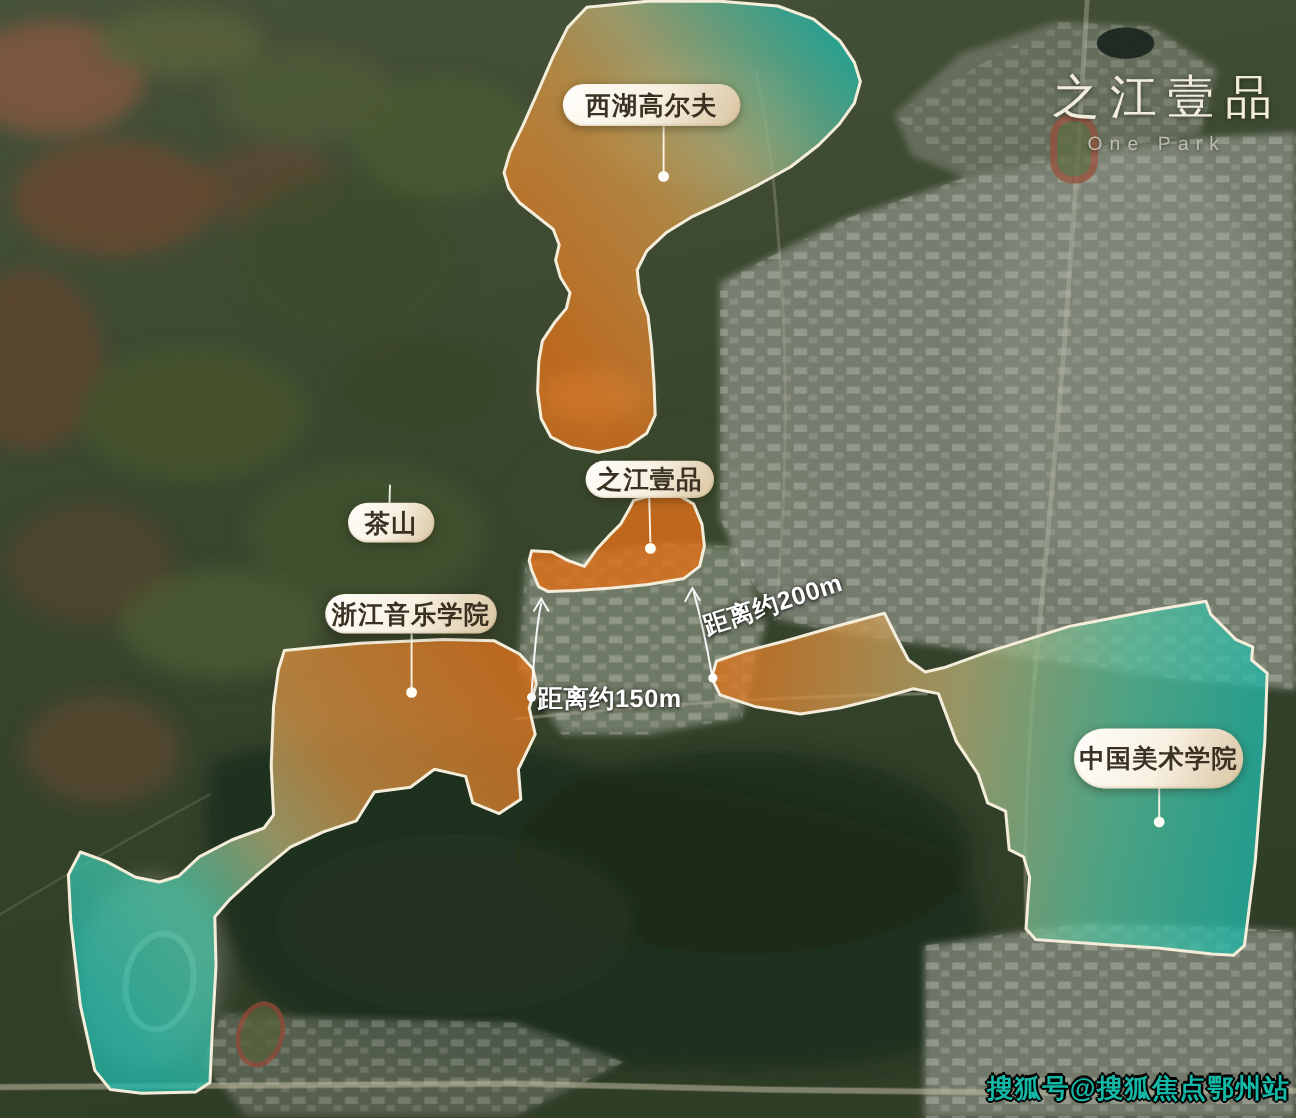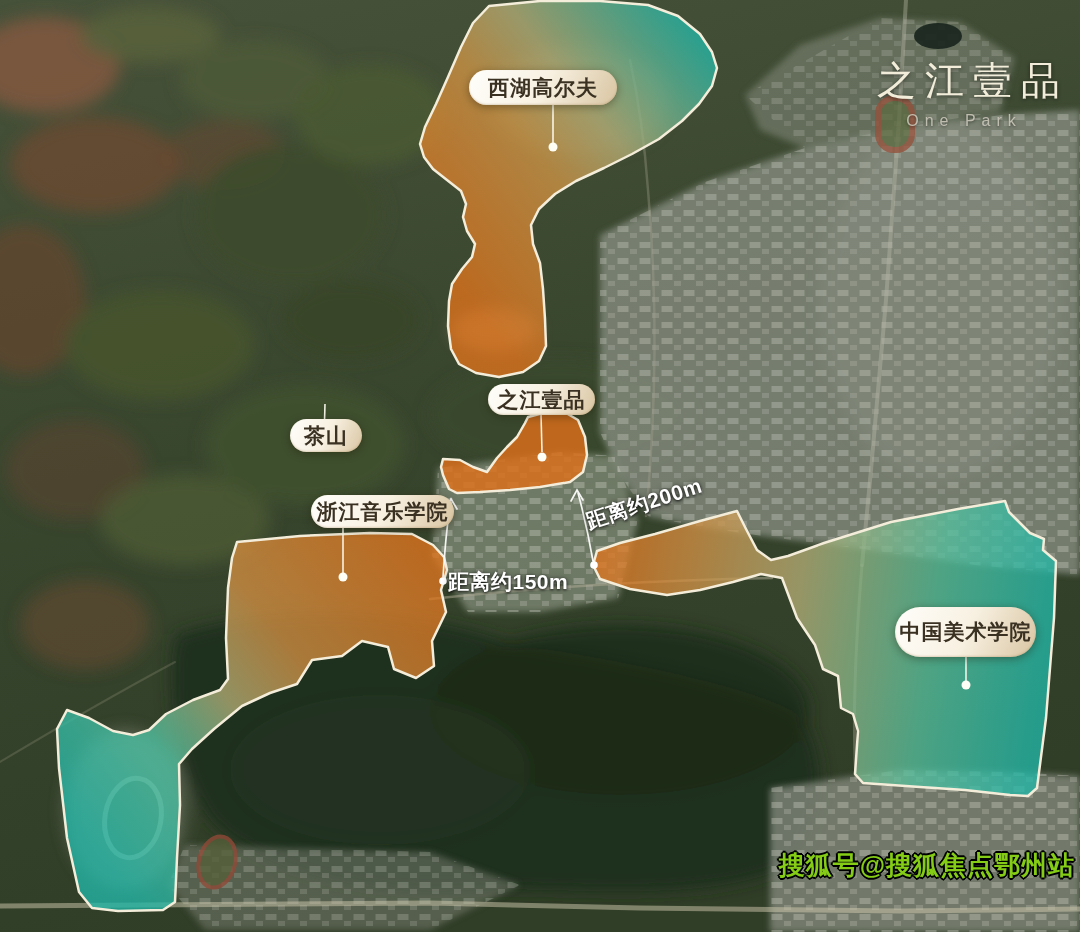--- a/index.html
+++ b/index.html
@@ -20,21 +20,21 @@
   .dist-rot{transform:rotate(-18deg);transform-origin:0 50%;}
 
   
   .logo{position:absolute;left:868px;top:54px;width:186px;text-align:center;}
   .logo-title{font-size:39px;letter-spacing:9px;margin-left:9px;color:#f2edda;font-weight:400;
               text-shadow:0 1px 4px rgba(0,0,0,.5);white-space:nowrap;}
   .logo-sub{font-size:16px;letter-spacing:6px;margin-left:6px;margin-top:4px;color:rgba(208,205,190,.85);
             font-weight:normal;text-shadow:0 1px 3px rgba(0,0,0,.45);white-space:nowrap;}
 
   
-  .watermark{position:absolute;right:5px;top:848px;font-size:26px;font-weight:bold;color:#84cc16;
+  .watermark{position:absolute;right:5px;top:892px;font-size:22px;font-weight:bold;color:#14b8a6;
              letter-spacing:1px;white-space:nowrap;
              text-shadow:-2px 0 0 #000,2px 0 0 #000,0 -2px 0 #000,0 2px 0 #000,
                          -1px -1px 0 #000,1px 1px 0 #000,-1px 1px 0 #000,1px -1px 0 #000;}
 </style>
 </head>
 <body>
 
 <div class="stage">
 
 <svg width="1080" height="932" viewBox="0 0 1080 932">
@@ -168,21 +168,21 @@
 
 <div class="pill" style="left:469px;top:70px;width:148px;height:35px;">
   <span>西湖高尔夫</span>
 </div>
 <div class="pill" style="left:290px;top:371px;width:72px;height:33px;margin-top:48px;">
   <span>茶山</span>
 </div>
 <div class="pill" style="left:488px;top:384px;width:107px;height:31px;">
   <span>之江壹品</span>
 </div>
-<div class="pill" style="left:271px;top:495px;width:143px;height:33px;margin-left:40px;">
+<div class="pill" style="left:271px;top:495px;width:143px;height:33px;">
   <span>浙江音乐学院</span>
 </div>
 <div class="pill" style="left:895px;top:607px;width:141px;height:50px;">
   <span>中国美术学院</span>
 </div>
 
 <div class="dist" style="left:448px;top:520px;margin-top:48px;">距离约150m</div>
 <div class="dist dist-rot" style="left:587px;top:508px;">距离约200m</div>
 
 <div class="logo">

